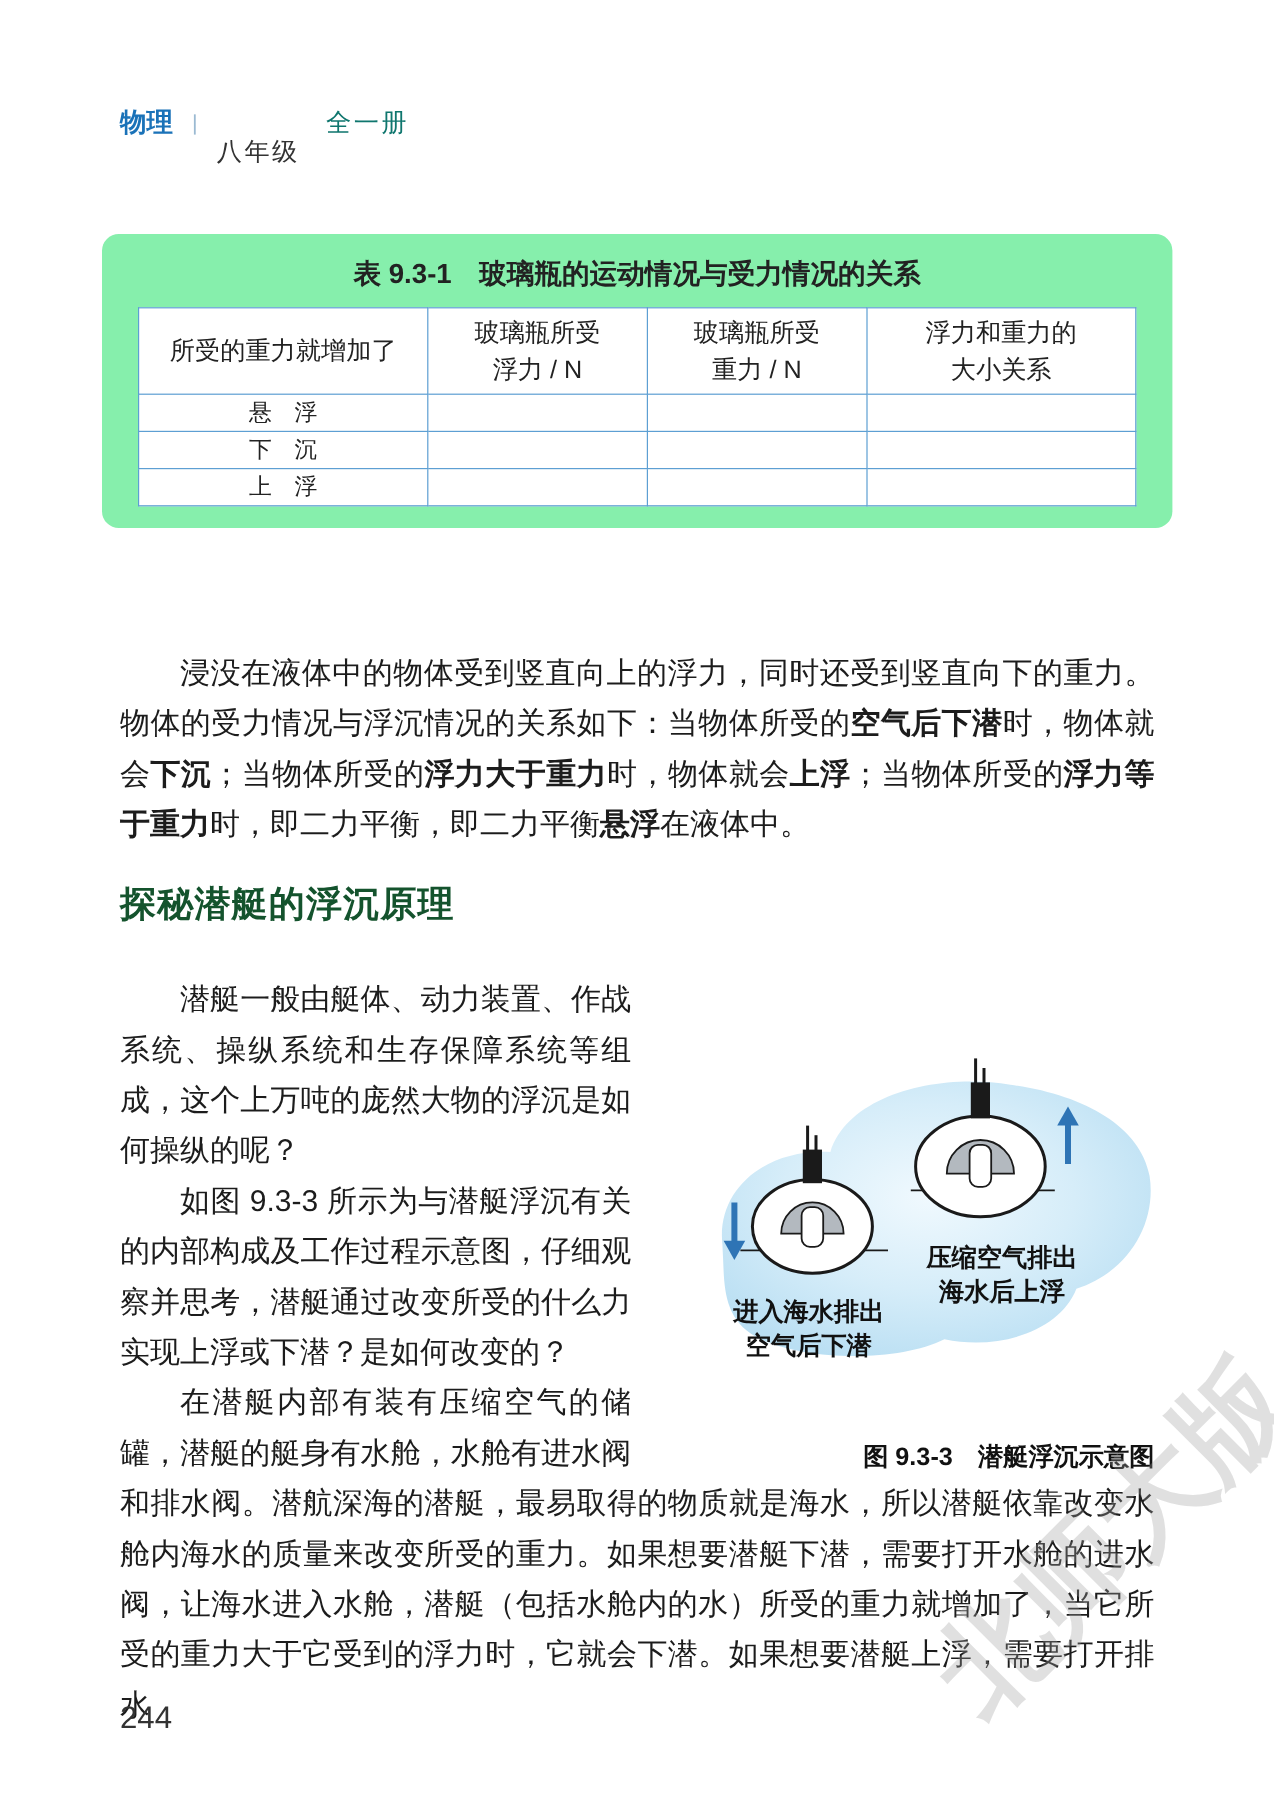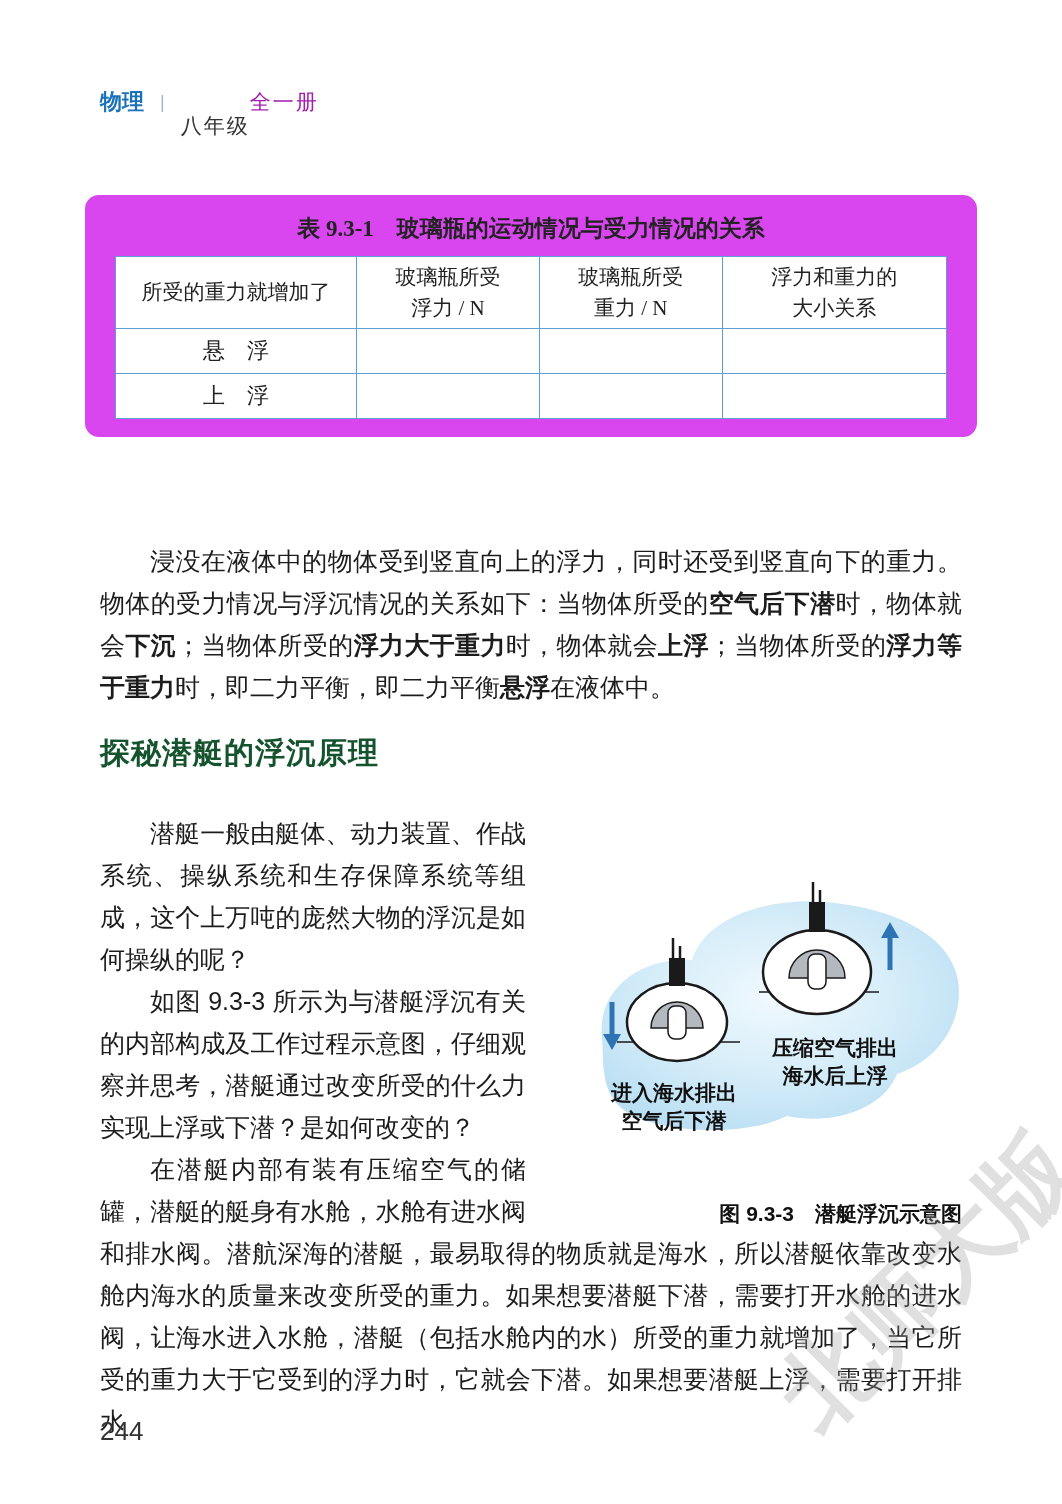--- a/index.html
+++ b/index.html
@@ -17,31 +17,30 @@
   
   .header {
     position: absolute;
     left: 100px; top: 64px;
     display: flex; align-items: center;
     font-size: 21px;
   }
   .header .subject { color: #1a72b8; font-weight: bold; font-size: 22px; }
   .header .divider { color: #9bbad2; font-size: 18px; margin: 0 16px; }
   .header .grade { color: #333; letter-spacing: 2px; margin-top: 48px; }
-  .header .volume { color: #a21caf; letter-spacing: 2px; }
+  .header .volume { color: #0f766e; letter-spacing: 2px; margin-left: 22px; }
 
   
   .table-panel {
     position: absolute;
     left: 85px; top: 195px;
     width: 892px;
-    background: #d946ef;
+    background: #86efac;
     border-radius: 14px;
     padding: 18px 30px 18px 30px;
-    font-family: Liberation Serif, serif;
   }
   .table-title {
     text-align: center;
     font-weight: bold;
     font-size: 23px;
     color: #222;
     margin-bottom: 12px;
   }
   table.data-table {
     width: 100%;
@@ -51,21 +50,21 @@
   }
   table.data-table th, table.data-table td {
     border: 1px solid #5d9fd3;
     text-align: center;
     vertical-align: middle;
     font-weight: normal;
     color: #222;
   }
   table.data-table th { height: 72px; font-size: 21px; }
   .th-line { line-height: 31px; }
-  table.data-table td { height: 45px; font-size: 22px; }
+  table.data-table td { height: 31px; font-size: 19px; }
 
   
   .body-text {
     font-size: 25px;
     line-height: 42px;
     text-align: justify;
     text-indent: 2em;
     color: #1c1c1c;
   }
   .b { font-weight: bold; }
@@ -165,20 +164,26 @@
         </tr>
       </thead>
       <tbody>
         <tr>
           <td>悬　浮</td>
           <td></td>
           <td></td>
           <td></td>
         </tr>
         <tr>
+          <td>下　沉</td>
+          <td></td>
+          <td></td>
+          <td></td>
+        </tr>
+        <tr>
           <td>上　浮</td>
           <td></td>
           <td></td>
           <td></td>
         </tr>
       </tbody>
     </table>
   </div>
 
   <p class="body-text para1"><span>浸没在液体中的物体受到竖直向上的浮力，同时还受到竖直向下的重力。物体的受力情况与浮沉情况的关系如下：当物体所受的</span><span class="b">空气后下潜</span><span>时，物体就会</span><span class="b">下沉</span><span>；当物体所受的</span><span class="b">浮力大于重力</span><span>时，物体就会</span><span class="b">上浮</span><span>；当物体所受的</span><span class="b">浮力等于重力</span><span>时，即二力平衡，即二力平衡</span><span class="b">悬浮</span><span>在液体中。</span></p>

